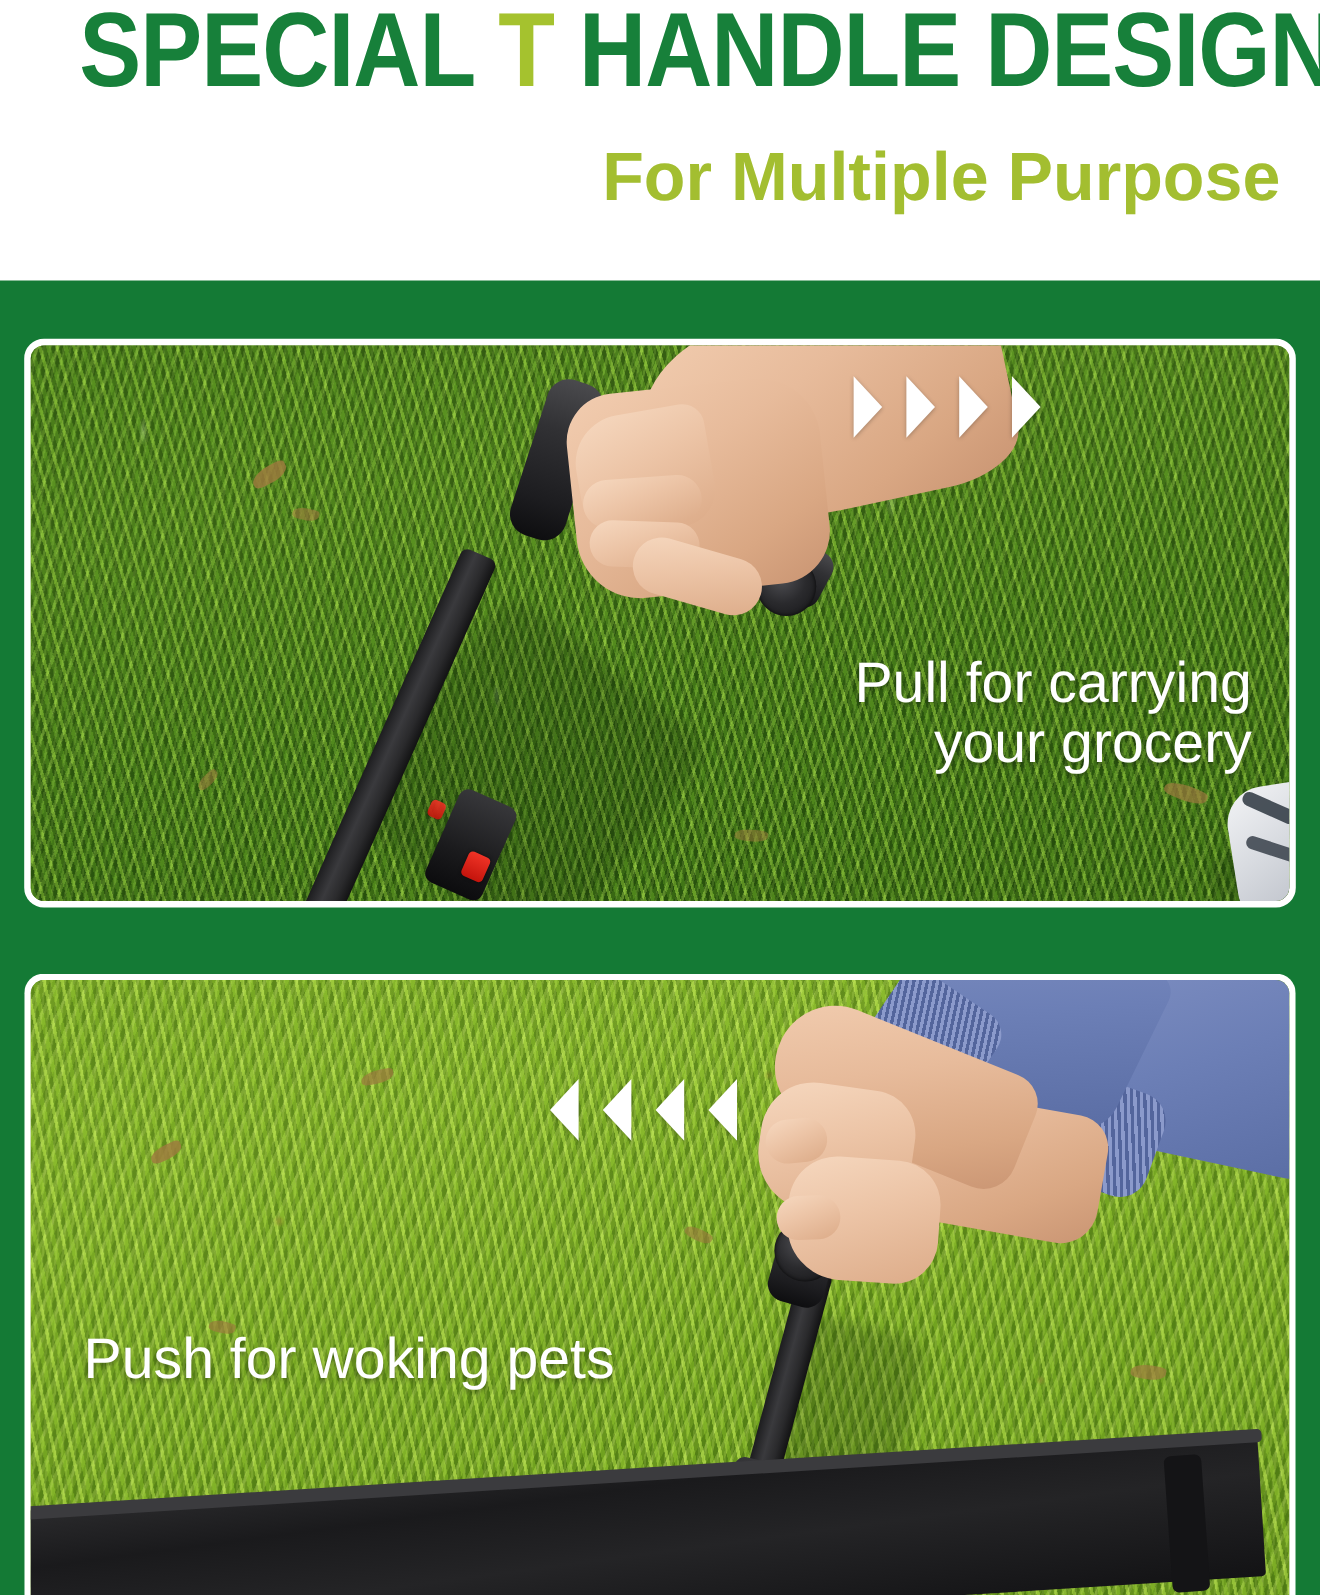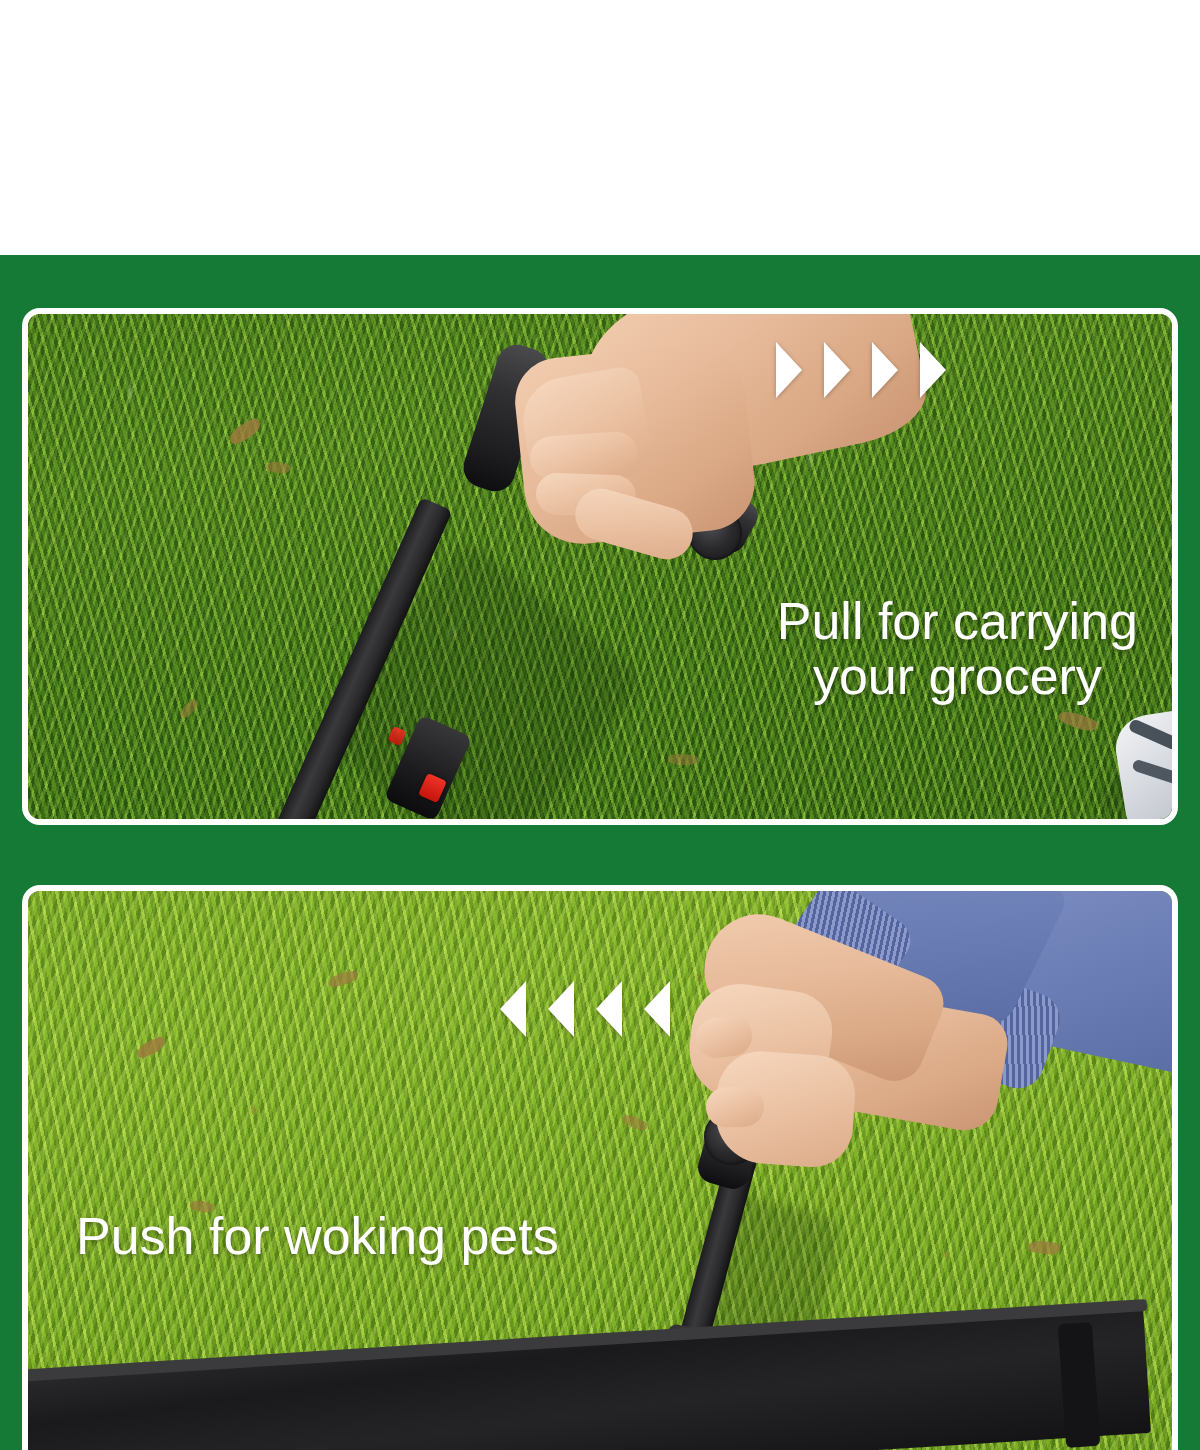--- a/index.html
+++ b/index.html
@@ -156,28 +156,32 @@
 
   .overlay-text {
     position:absolute;
     color:#ffffff;
     font-family:"Liberation Sans", sans-serif;
     font-weight:normal;
     line-height:1.06;
     text-shadow:0 2px 5px rgba(0,0,0,.35);
     white-space:pre-line;
   }
-  #caption-1 { right:34px; top:280px; font-size:52px; text-align:center; }
+  #caption-1 { right:34px; top:280px; font-size:52px; text-align:right; }
   #caption-2 { left:48px;  top:318px; font-size:52px; text-align:left; }
 </style>
 </head>
 <body>
 
 <div class="sheet">
 
+  <div class="header">
+    <div class="headline"><span>SPECIAL </span><span class="accent">T</span><span> HANDLE DESIGN</span></div>
+    <div class="subhead">For Multiple Purpose</div>
+  </div>
 
   <div class="stage">
 
     <div class="panel" id="panel-1">
       <div class="photo">
         <div class="grass-a"></div>
 
         <div class="dry-leaf" style="left:200px;top:110px;width:34px;height:15px;transform:rotate(-28deg);"></div>
         <div class="dry-leaf" style="left:238px;top:148px;width:24px;height:11px;transform:rotate(14deg);opacity:.6;"></div>
         <div class="dry-leaf" style="left:828px;top:92px;width:44px;height:16px;transform:rotate(-18deg);"></div>

